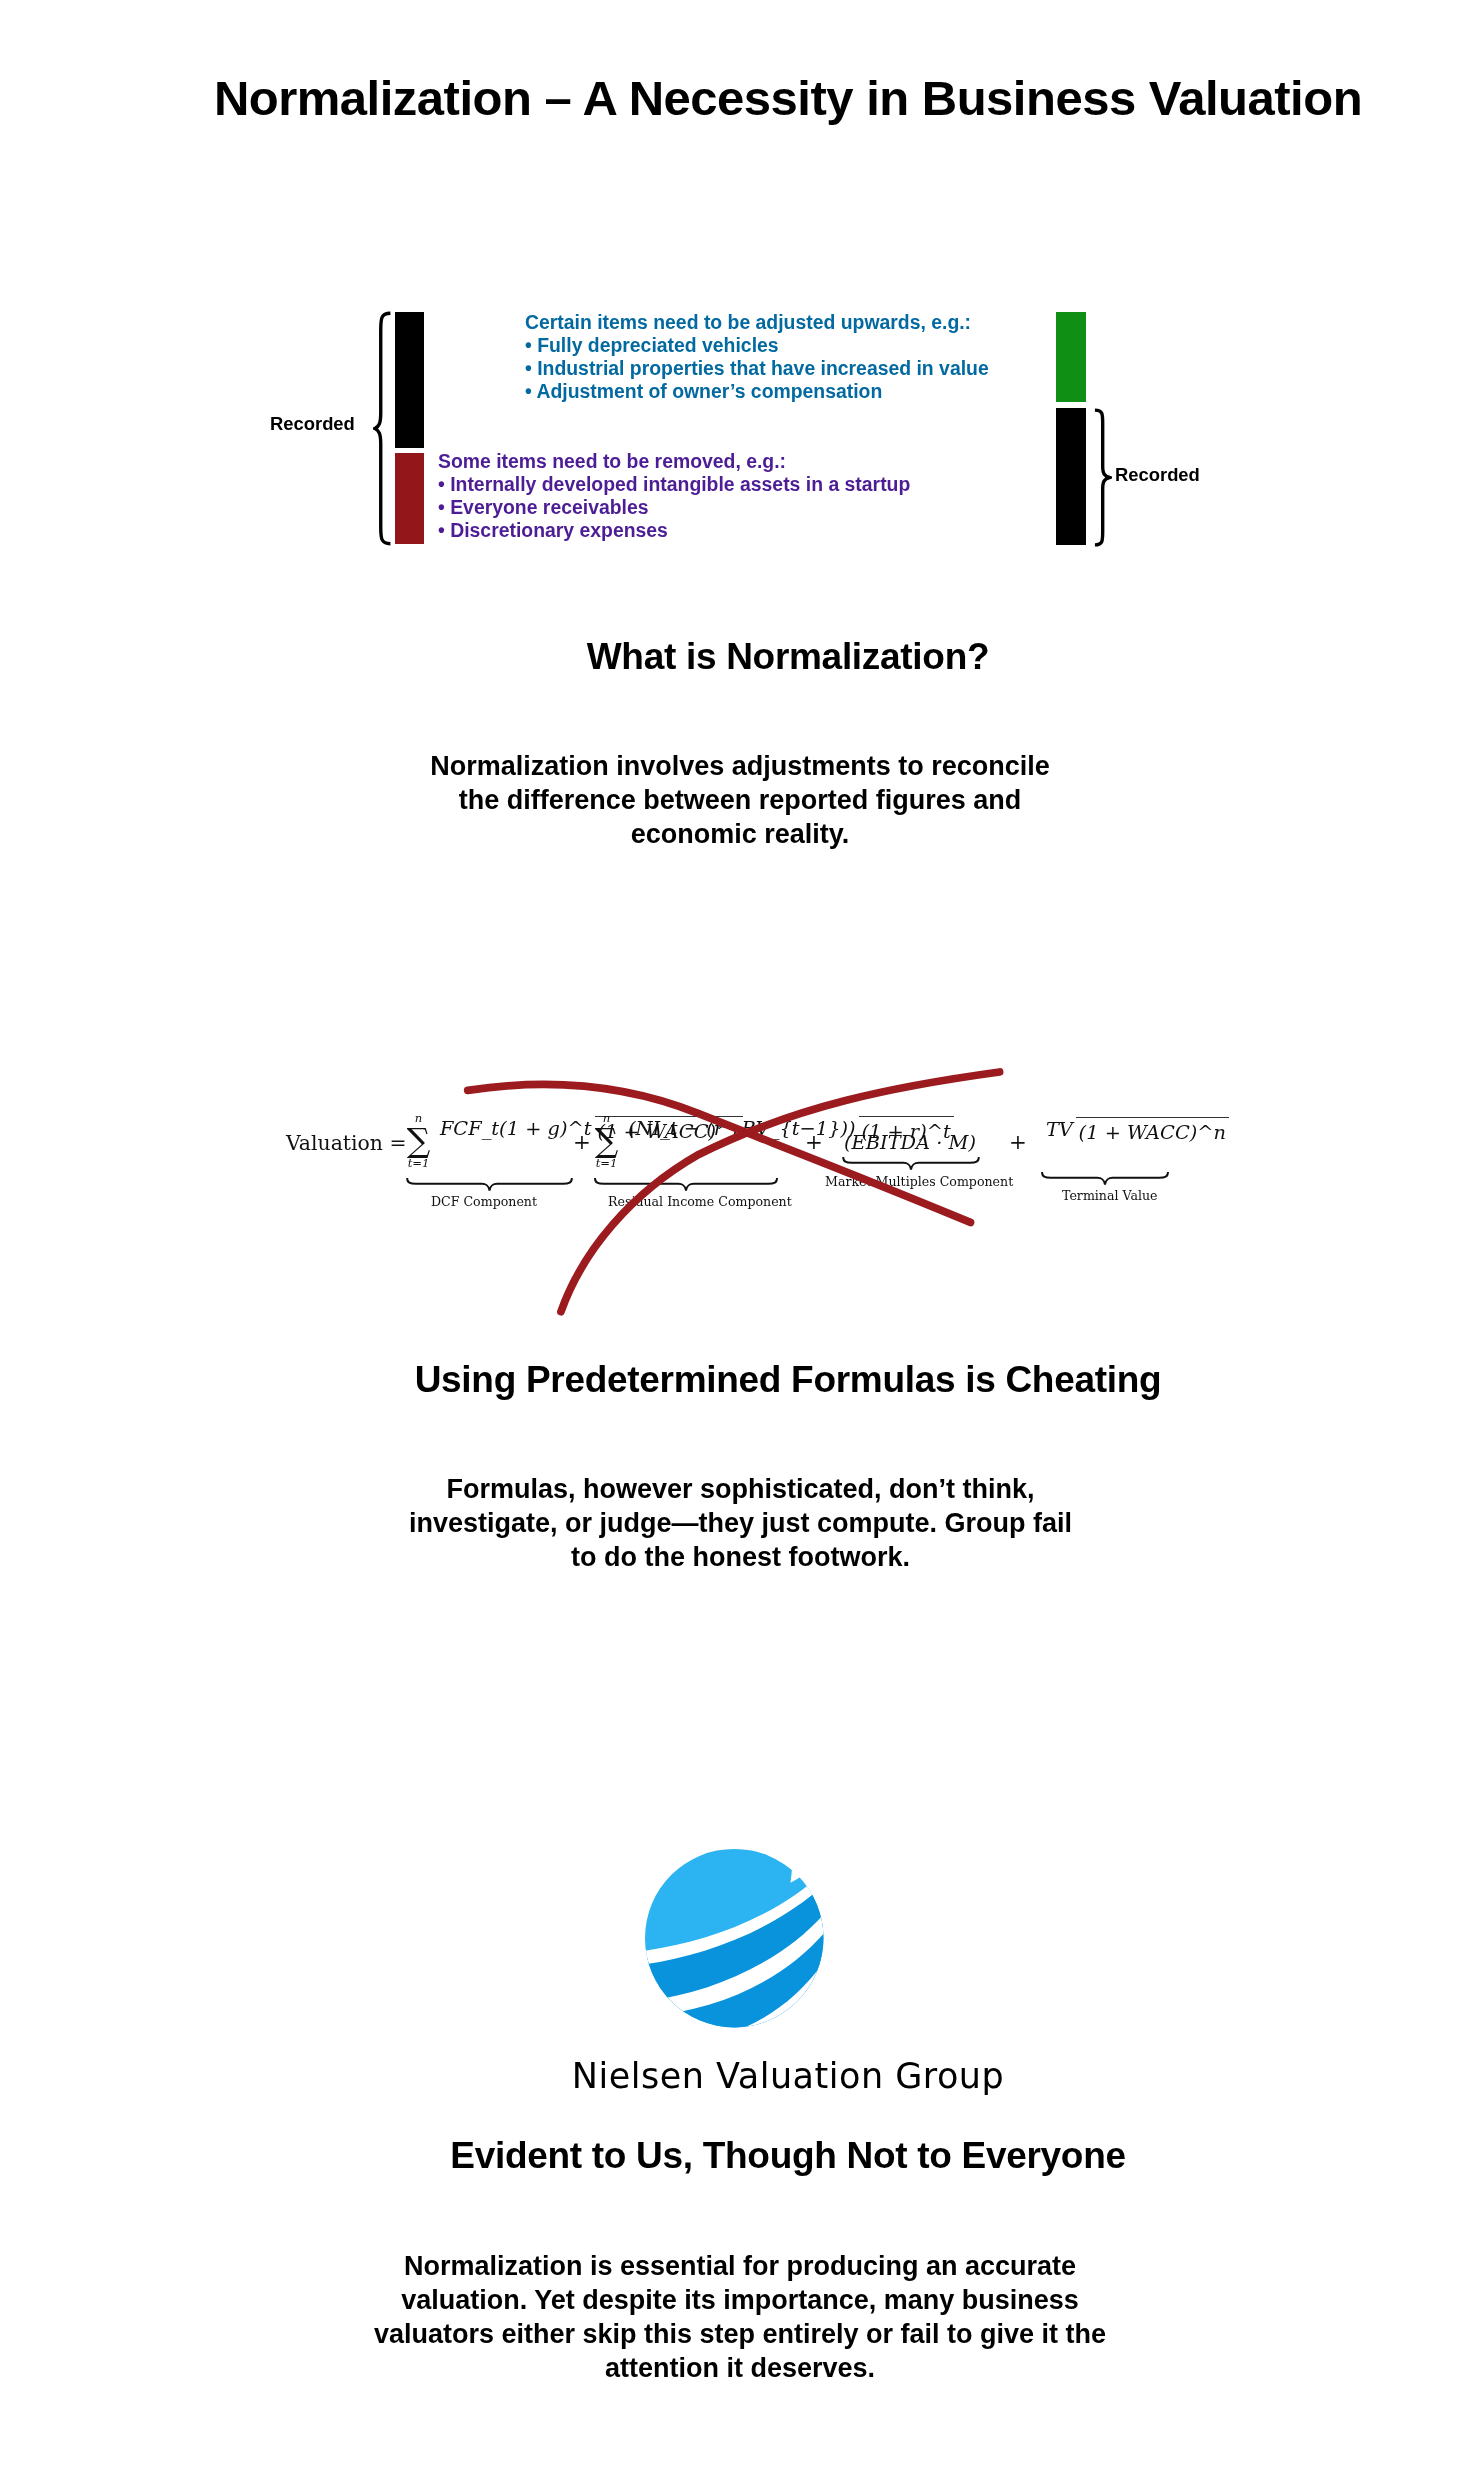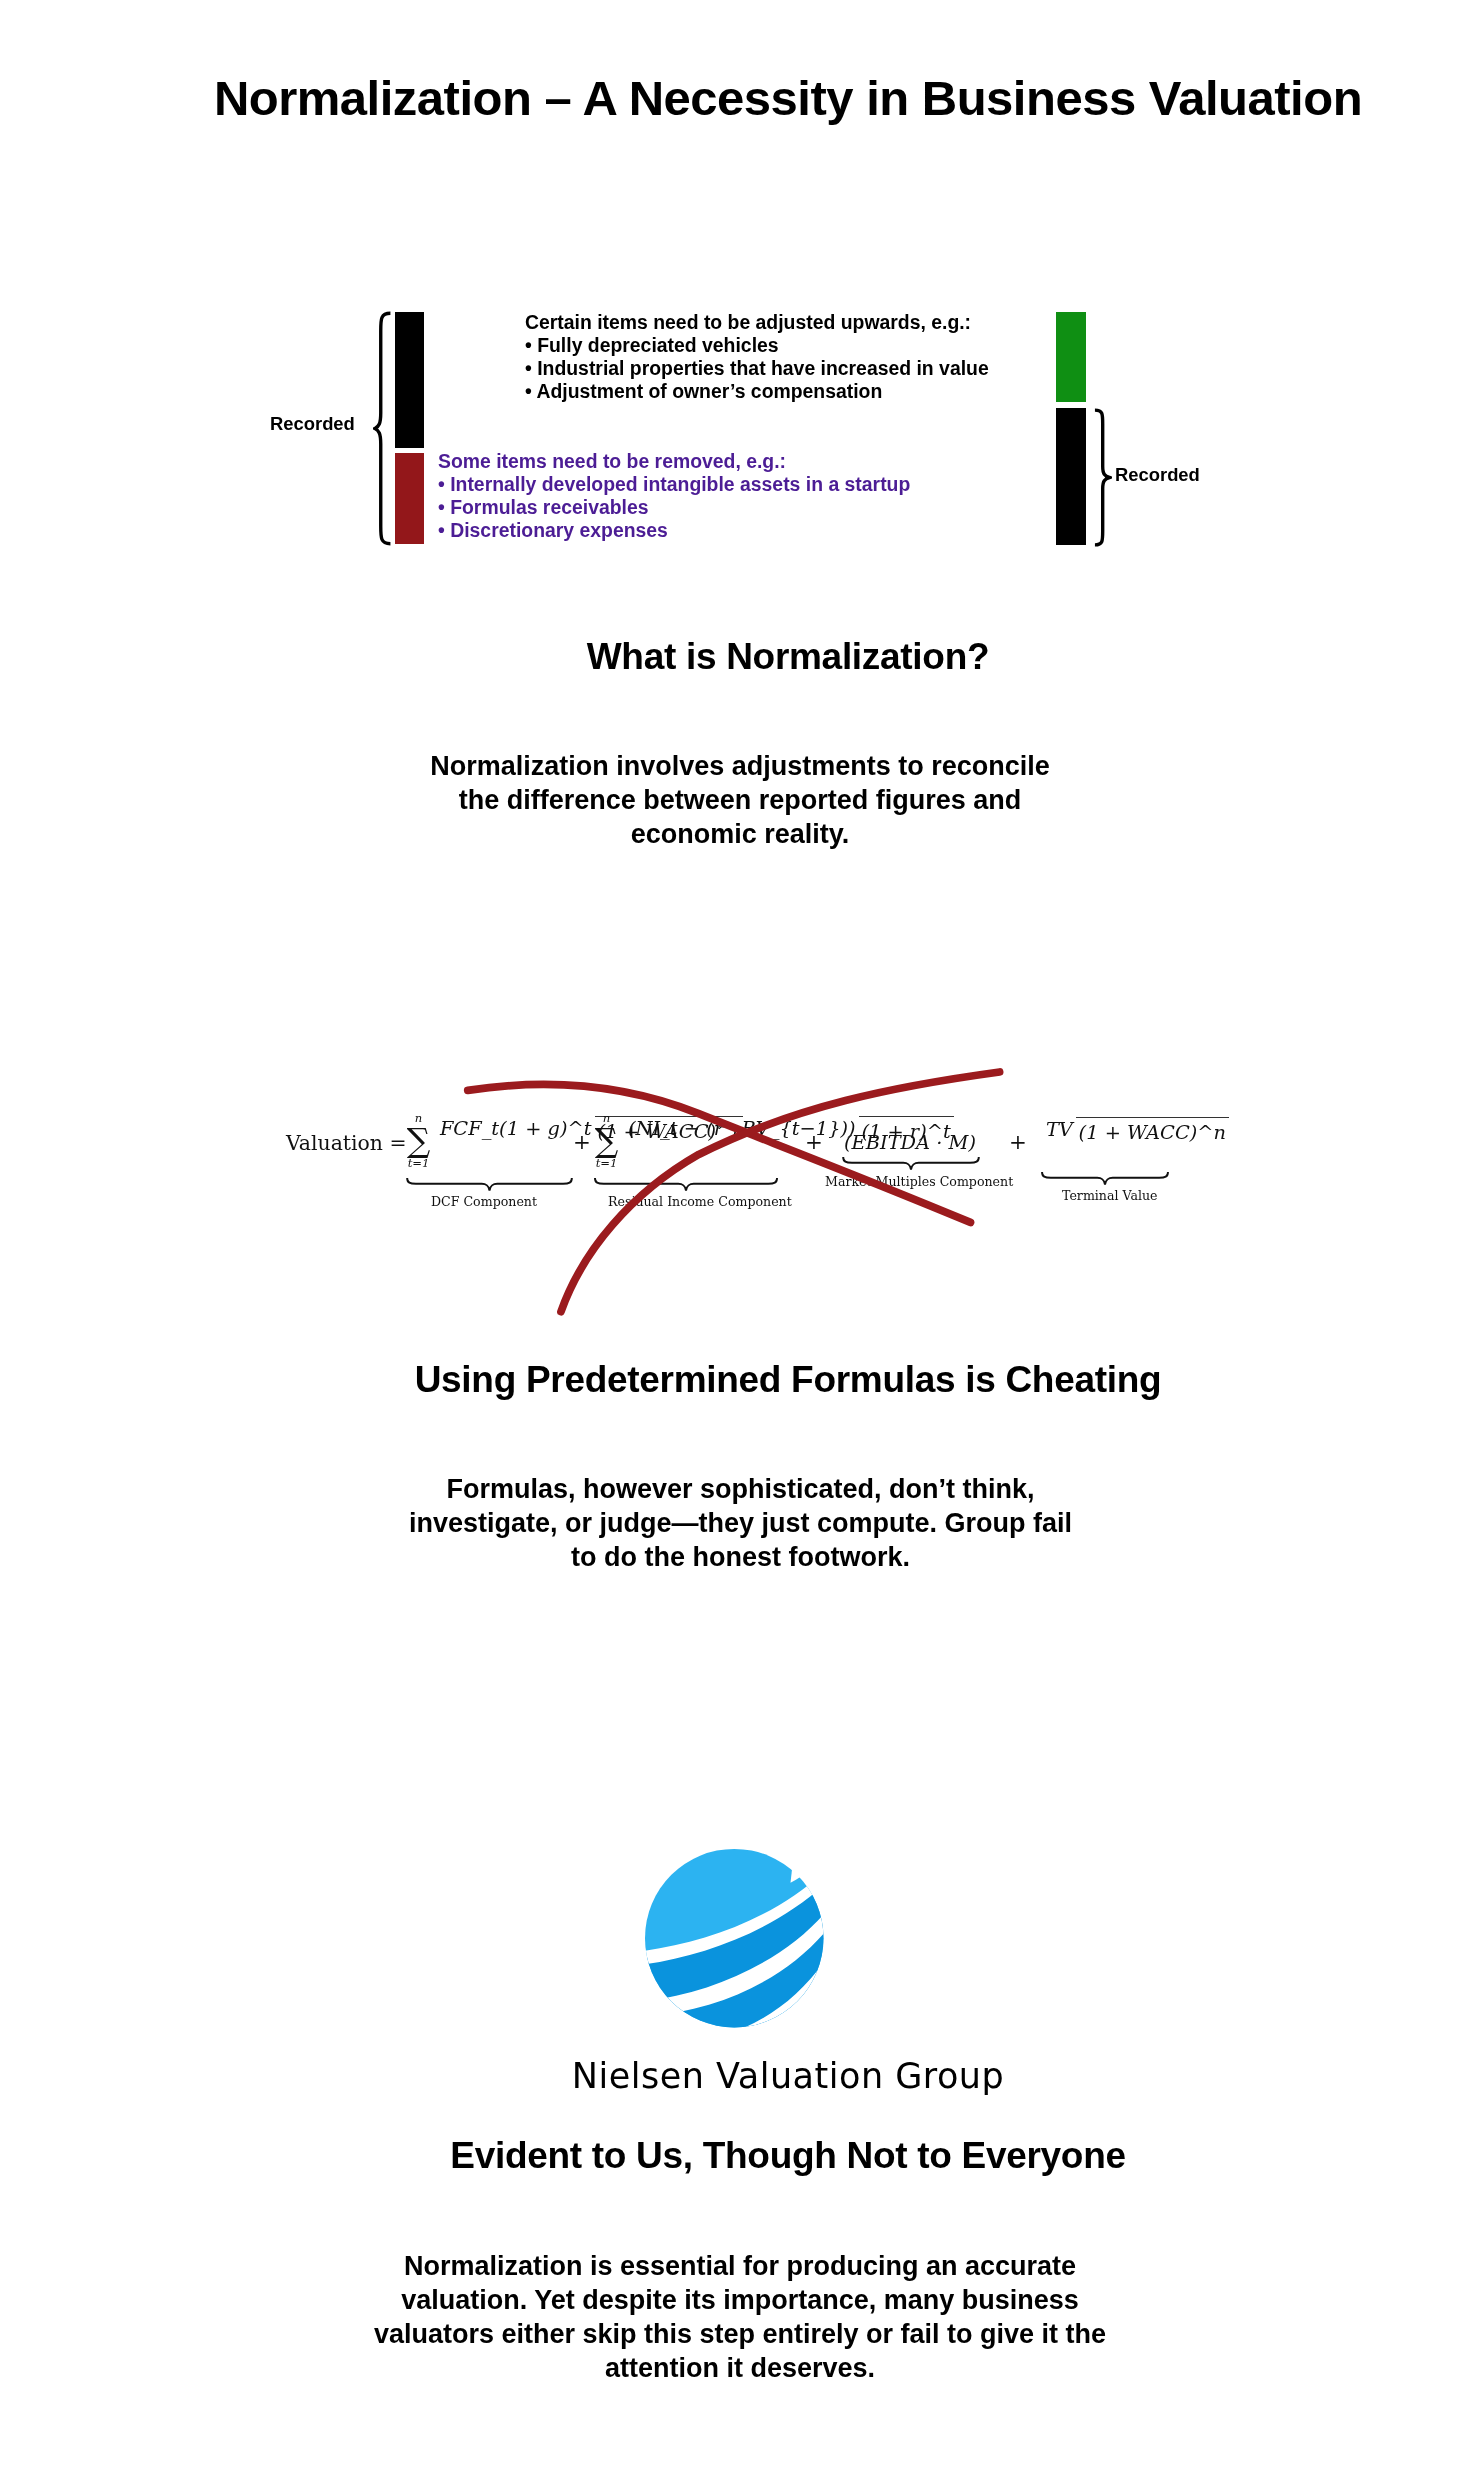--- a/index.html
+++ b/index.html
@@ -29,31 +29,31 @@
 <div class="abs" style="left:0; top:0; width:1480px; height:582px;">
 
   <svg class="abs" style="left:373px; top:311px;" width="21.3" height="235" viewBox="0 0 22 242">
     <path d="M18 2 C8 2 8 8 8 20 L8 105 C8 116 6 119 2 121 C6 123 8 126 8 137 L8 222 C8 234 8 240 18 240" fill="none" stroke="#000" stroke-width="3.5"></path>
   </svg>
   <div class="abs lbl" style="left:270px; top:413px;">Recorded</div>
 
   <div class="bar" style="left:395px; top:312px; width:29px; height:136px; background:#000;"></div>
   <div class="bar" style="left:395px; top:453px; width:29px; height:91px; background:#93171a;"></div>
 
-  <div class="abs diag-text" style="left:525px; top:311px; color:#000000;">
+  <div class="abs diag-text" style="left:525px; top:311px; color:#0369a1;">
     <div>Certain items need to be adjusted upwards, e.g.:</div>
     <div>• Fully depreciated vehicles</div>
     <div>• Industrial properties that have increased in value</div>
     <div>• Adjustment of owner’s compensation</div>
   </div>
 
   <div class="abs diag-text" style="left:438px; top:450px; color:#4c1d95;">
     <div>Some items need to be removed, e.g.:</div>
     <div>• Internally developed intangible assets in a startup</div>
-    <div>• Formulas receivables</div>
+    <div>• Everyone receivables</div>
     <div>• Discretionary expenses</div>
   </div>
 
   <div class="bar" style="left:1056px; top:312px; width:30px; height:90px; background:#0f8f13;"></div>
   <div class="bar" style="left:1056px; top:408px; width:30px; height:137px; background:#000;"></div>
 
   <svg class="abs" style="left:1093px; top:408px;" width="19.4" height="139" viewBox="0 0 20 143">
     <path d="M2 2 C10 2 10 6 10 16 L10 60 C10 68 12 70 17 71.5 C12 73 10 75 10 83 L10 127 C10 137 10 141 2 141" fill="none" stroke="#000" stroke-width="3.5"></path>
   </svg>
   <div class="abs lbl" style="left:1115px; top:464px;">Recorded</div>

